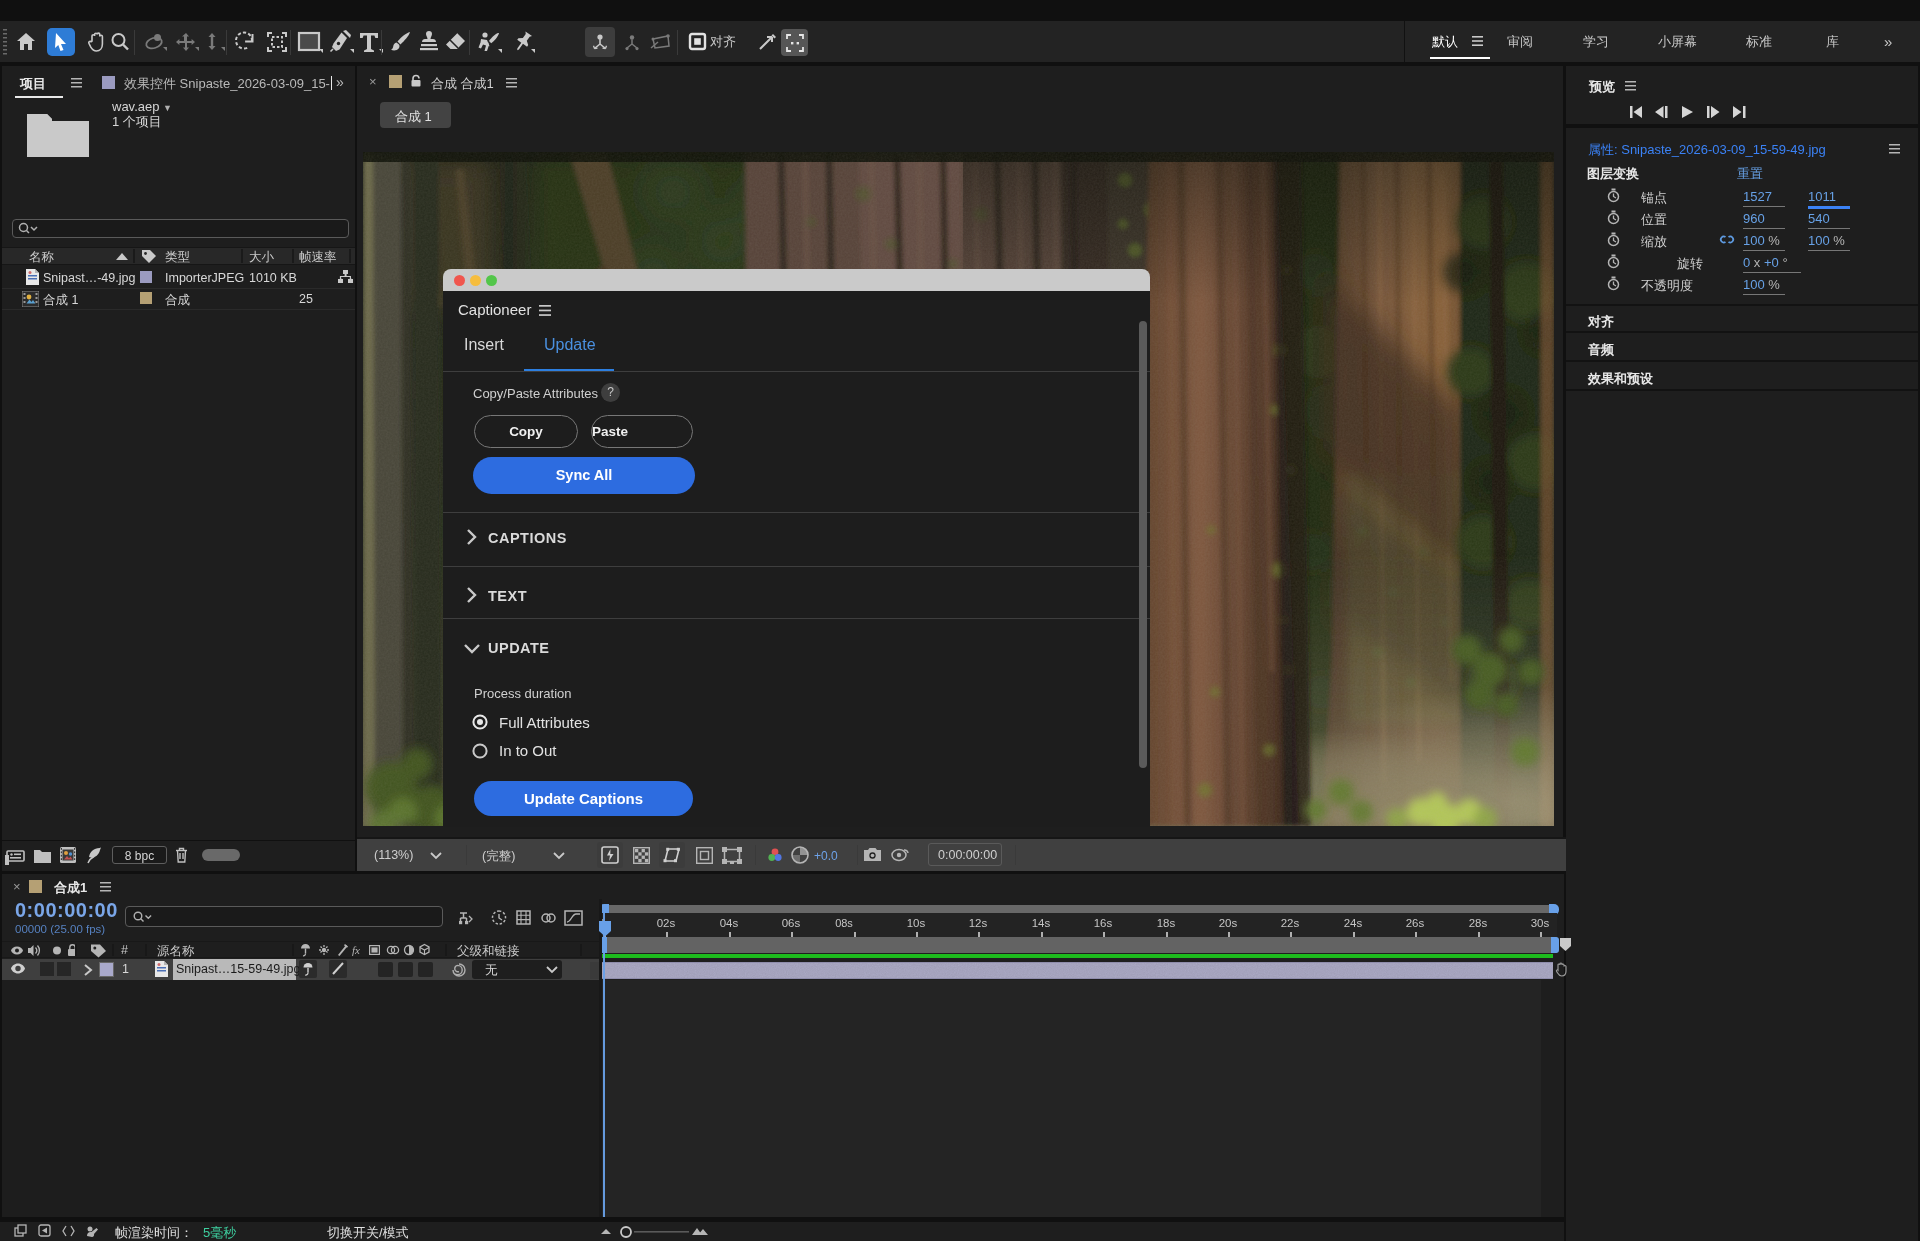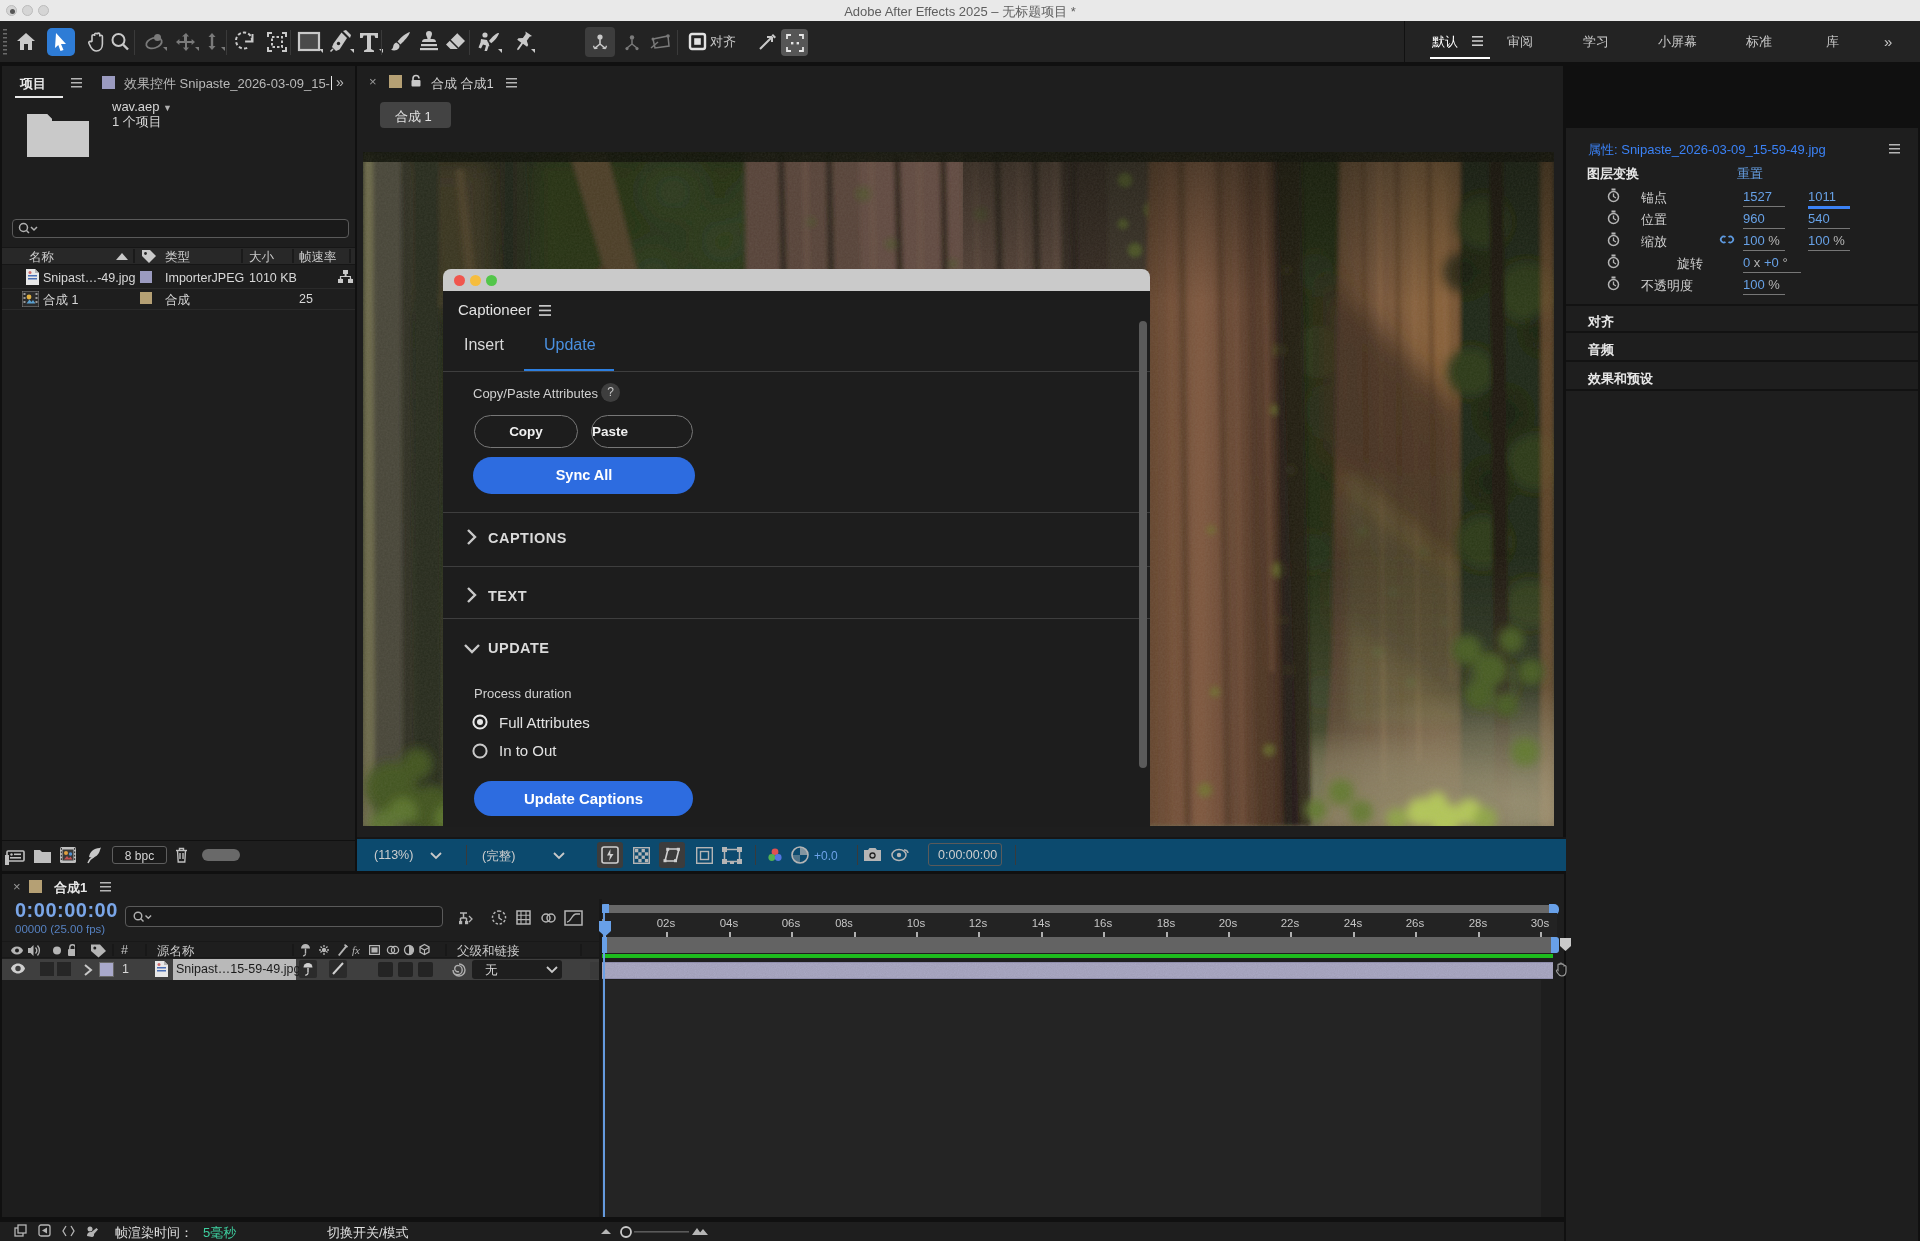--- a/index.html
+++ b/index.html
@@ -25,28 +25,20 @@
 #pright-attr{left:1566px;top:128px;width:352px;height:1113px;background:#1e1e1e;}
 #ptimeline{left:2px;top:874px;width:1562px;height:343px;background:#1e1e1e;}
 #statusbar{left:0px;top:1221px;width:1564px;height:20px;background:#1e1e1e;}
 .txt{position:absolute;color:#cfcfcf;font-size:13px;white-space:nowrap;}
 .blue{color:#67a1e6;}
 </style>
 </head>
 <body>
 <div id="stage">
 
-  <div id="titlebar" class="abs">
-    <div class="tl" style="left:6px;">
-        <div style="position:absolute;left:3px;top:3px;width:5px;height:5px;border-radius:50%;background:#555;"></div>
-      </div>
-    <div class="tl" style="left:22px;"></div>
-    <div class="tl" style="left:38px;"></div>
-    <div class="title">Adobe After Effects 2025 – 无标题项目 *</div>
-  </div>
 
   <div id="toolbar" class="abs">
 
     <svg class="abs" style="left:3px;top:8px;" width="6" height="26">
         <g fill="#6a6a6a">
           <rect x="0" y="0" width="4" height="1.5"></rect>
           <rect x="0" y="4" width="4" height="1.5"></rect>
           <rect x="0" y="8" width="4" height="1.5"></rect>
           <rect x="0" y="12" width="4" height="1.5"></rect>
           <rect x="0" y="16" width="4" height="1.5"></rect>
@@ -669,21 +661,21 @@
             <circle cx="20" cy="672" r="14"></circle>
           </g>
       </g>
 
       <rect width="1191" height="10" fill="#0e1108" opacity="0.9"></rect>
       <rect x="600" y="0" width="591" height="150" fill="url(#topdark)"></rect>
 
       <rect width="1191" height="674" filter="url(#grain)" opacity="0.22"></rect>
     </svg>
 
-    <div class="abs" style="left:0;top:771px;width:1416px;height:34px;border-top:2px solid #161616;background:#0c4a6e;text-align:center;">
+    <div class="abs" style="left:0;top:771px;width:1416px;height:34px;border-top:2px solid #161616;background:#404040;text-align:center;">
       <div class="txt" style="left:17px;top:9px;font-size:12.5px;">(113%)</div>
       <svg class="abs" style="left:73px;top:13px;" width="12" height="8">
           <path d="M1 1 l5 5 5-5" stroke="#c9c9c9" stroke-width="1.8" fill="none"></path>
         </svg>
       <div class="abs" style="left:109px;top:6px;width:1px;height:20px;background:#3a3a3a;"></div>
       <div class="txt" style="left:125px;top:9px;font-size:12.5px;">(完整)</div>
       <svg class="abs" style="left:196px;top:13px;" width="12" height="8">
           <path d="M1 1 l5 5 5-5" stroke="#c9c9c9" stroke-width="1.8" fill="none"></path>
         </svg>
       <div class="abs" style="left:240px;top:3px;width:26px;height:26px;background:#3c3c3c;border-radius:3px;"></div>
@@ -804,20 +796,47 @@
         <svg class="abs" style="left:29px;top:452px;" width="16" height="16">
             <circle cx="8" cy="8" r="6.6" fill="none" stroke="#c9c9c9" stroke-width="2"></circle>
           </svg>
         <div class="txt" style="left:56px;top:451px;font-size:15px;color:#e2e2e2;">In to Out</div>
         <div class="abs" style="left:31px;top:490px;width:219px;height:35px;background:#2d6ce0;border-radius:18px;text-align:center;color:#fff;font-size:15px;font-weight:bold;line-height:35px;">Update Captions</div>
 
         <div class="abs" style="left:696px;top:30px;width:8px;height:447px;background:#5a5a5a;border-radius:4px;"></div>
       </div>
     </div>
   </div>
+  <div id="pright-top" class="abs panel">
+    <div class="txt" style="left:23px;top:12px;color:#e8e8e8;font-weight:bold;">预览</div>
+    <svg class="abs" style="left:58px;top:15px;" width="14" height="12">
+        <g fill="#b5b5b5">
+          <rect x="1" y="0" width="11" height="1.5"></rect>
+          <rect x="1" y="4" width="11" height="1.5"></rect>
+          <rect x="1" y="8" width="11" height="1.5"></rect>
+        </g>
+      </svg>
+    <svg class="abs" style="left:62px;top:39px;" width="130" height="14" viewBox="0 0 130 14">
+      <g fill="#d5d5d5">
+          <path d="M2 1 v12 h2.5 V1 Z M14 1 L5.5 7 L14 13 Z"></path>
+      <g transform="translate(26,0)">
+            <path d="M9.5 1 L1 7 L9.5 13 Z M11 1 h2.5 v12 H11 Z"></path>
+          </g>
+      <g transform="translate(52,0)">
+            <path d="M2 1 L13 7 L2 13 Z"></path>
+          </g>
+      <g transform="translate(78,0)">
+            <path d="M1 1 h2.5 v12 H1 Z M5 1 L13.5 7 L5 13 Z"></path>
+          </g>
+      <g transform="translate(104,0)">
+            <path d="M1 1 L9.5 7 L1 13 Z M11 1 v12 h2.5 V1 Z"></path>
+          </g>
+        </g>
+    </svg>
+  </div>
   <div id="pright-attr" class="abs panel">
     <div class="txt" style="left:22px;top:13px;color:#3b82f6;">属性: Snipaste_2026-03-09_15-59-49.jpg</div>
     <svg class="abs" style="left:322px;top:16px;" width="14" height="12">
         <g fill="#b5b5b5">
           <rect x="1" y="0" width="11" height="1.5"></rect>
           <rect x="1" y="4" width="11" height="1.5"></rect>
           <rect x="1" y="8" width="11" height="1.5"></rect>
         </g>
       </svg>
     <div class="txt" style="left:21px;top:37px;color:#e8e8e8;font-weight:bold;">图层变换</div>

